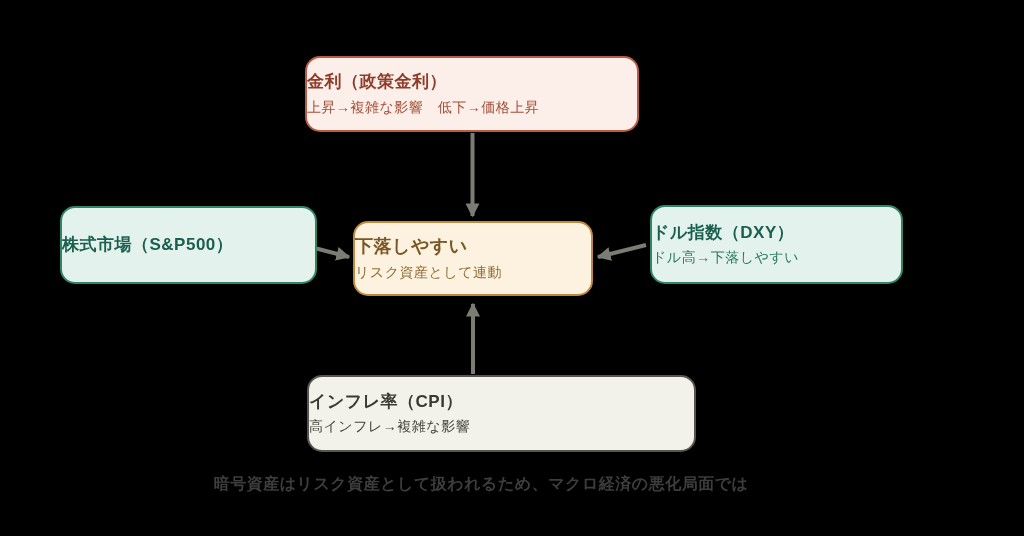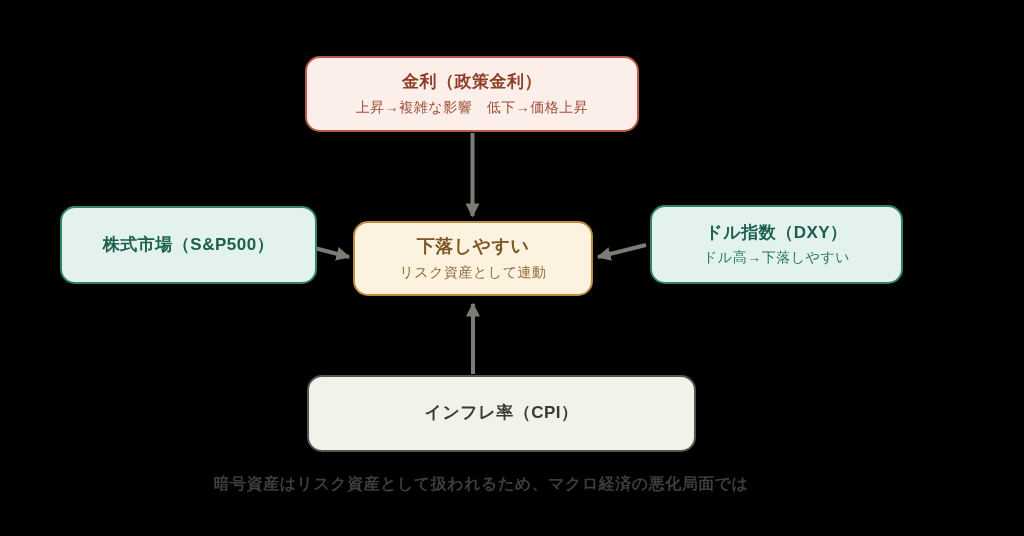--- a/index.html
+++ b/index.html
@@ -22,21 +22,21 @@
     stroke: var(--arrow, #7c7c74);
     stroke-width: 4;
   }
   .arrowhead-path { fill: var(--arrow, #7c7c74); }
 
   .node {
     position: absolute;
     box-sizing: border-box;
     display: flex;
     flex-direction: column;
-    align-items: center;
+    align-items: flex-start;
     justify-content: center;
     gap: 6px;
     border-radius: 15px;
     text-align: center;
     letter-spacing: 0.5px;
   }
   .node-title { font-weight: 700; font-size: 17px; line-height: 1.2; }
   .node-sub   { font-size: 14px; line-height: 1.2; }
 
   .node-interest {
@@ -118,19 +118,20 @@
     <div class="node-sub">リスク資産として連動</div>
   </div>
 
   <div class="node node-dollar">
     <div class="node-title">ドル指数（DXY）</div>
     <div class="node-sub">ドル高→下落しやすい</div>
   </div>
 
   <div class="node node-inflation">
     <div class="node-title">インフレ率（CPI）</div>
+    <div class="node-sub">高インフレ→複雑な影響</div>
   </div>
 
   <div class="caption">
     <div>暗号資産はリスク資産として扱われるため、マクロ経済の悪化局面では</div>
   </div>
 
 </div>
 
 </body></html>

